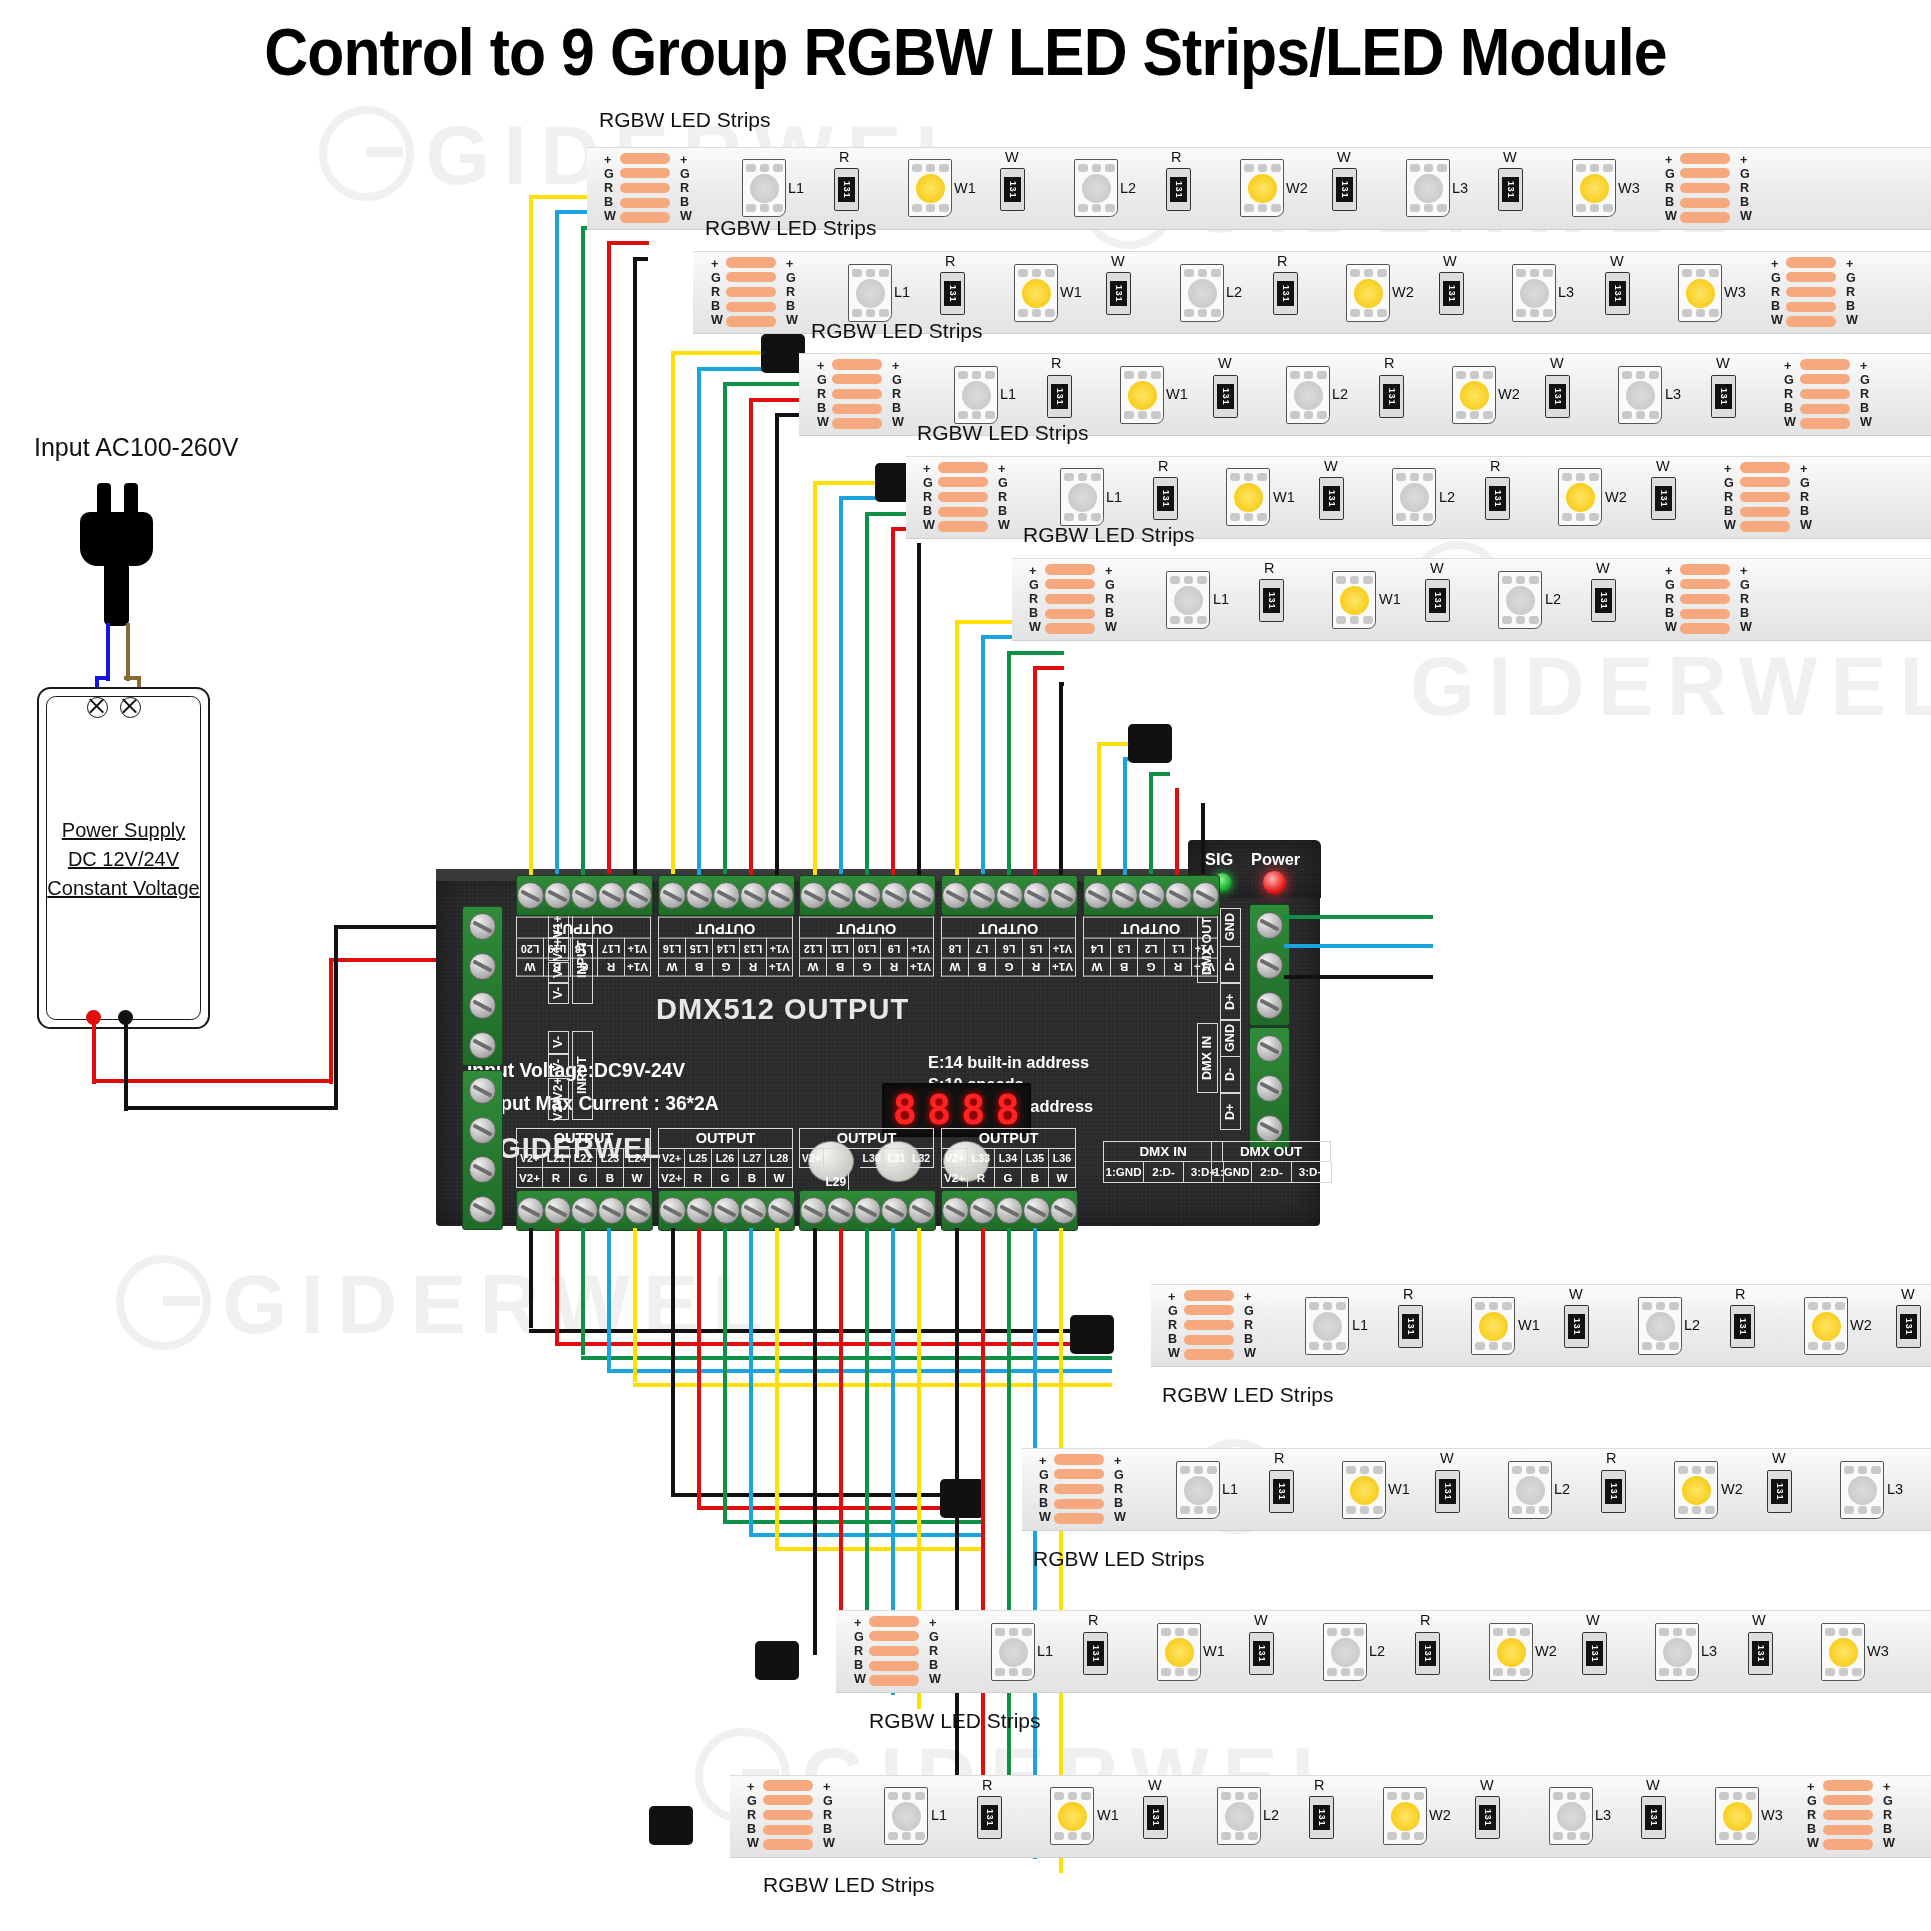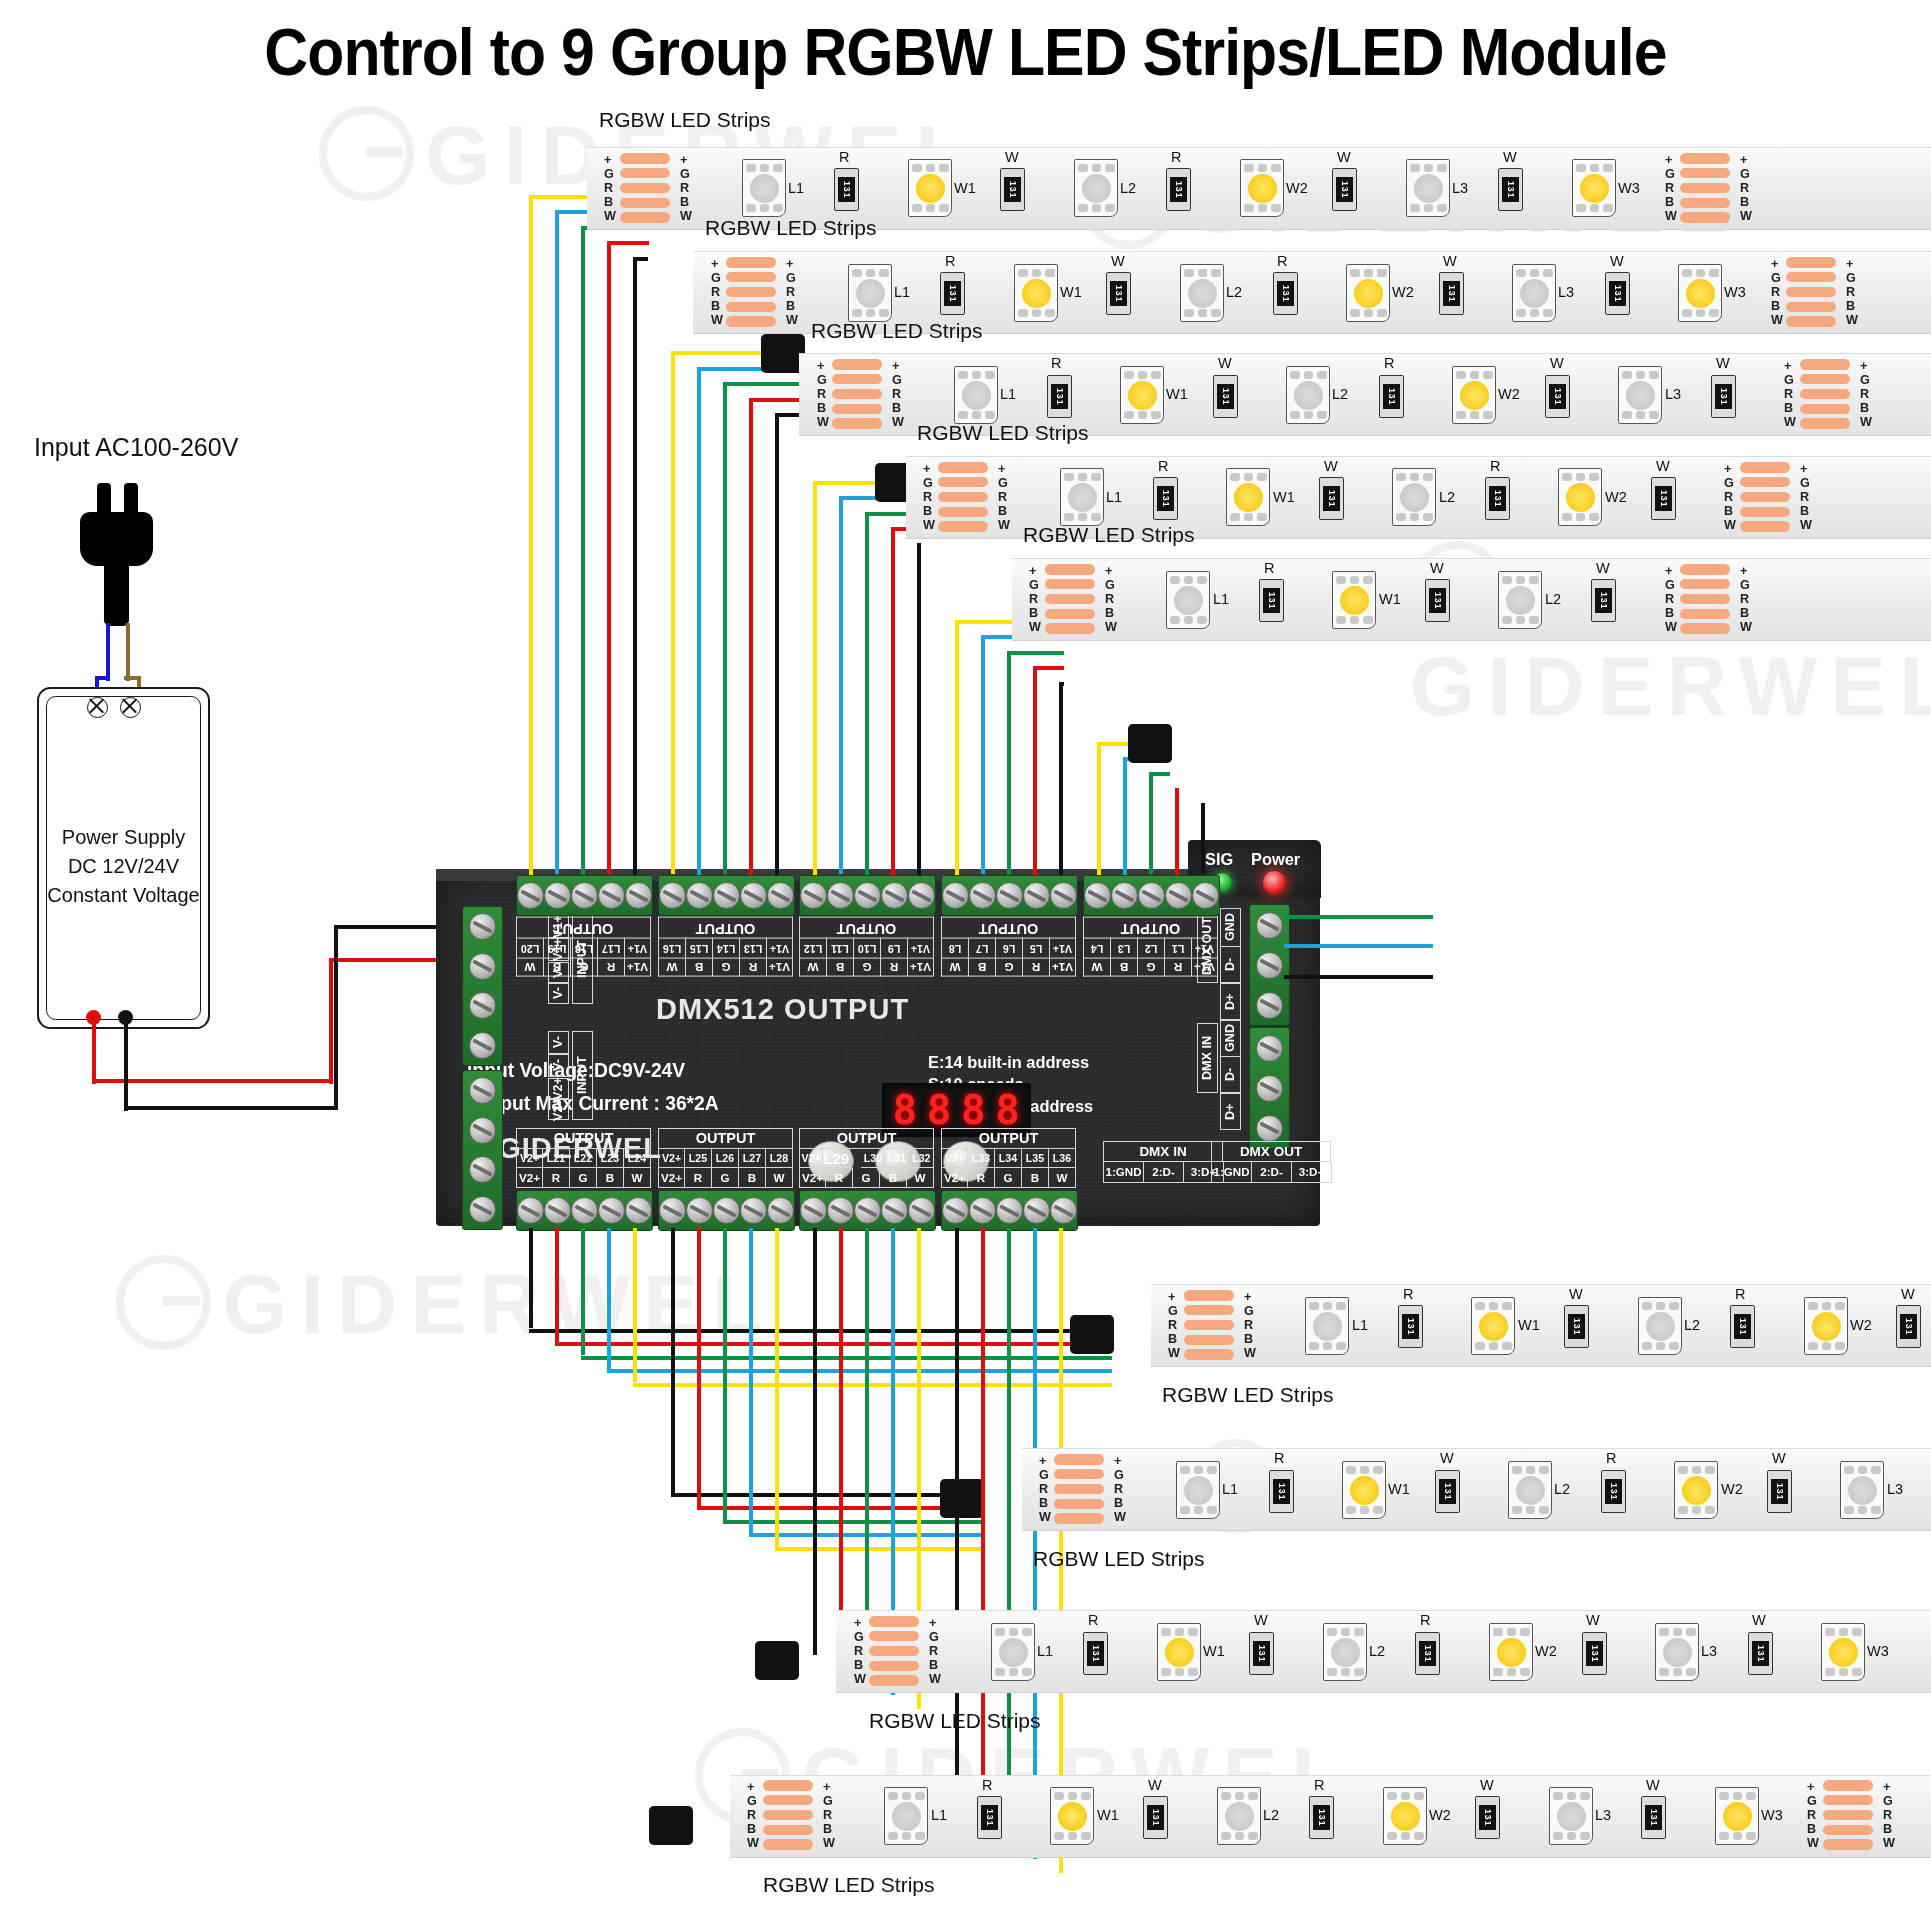--- a/index.html
+++ b/index.html
@@ -139,21 +139,21 @@
 
   <div class="w wv" style="left:106px;top:623px;height:58px;background:#1414dd;"></div>
   <div class="w wv" style="left:95px;top:676px;height:66px;background:#1414dd;"></div>
   <div class="w wh" style="left:95px;top:676px;width:15.4px;background:#1414dd;"></div>
   <div class="w wv" style="left:126px;top:623px;height:58px;background:#8a6a33;"></div>
   <div class="w wv" style="left:137px;top:676px;height:66px;background:#8a6a33;"></div>
   <div class="w wh" style="left:124px;top:676px;width:17.4px;background:#8a6a33;"></div>
 
   <div class="psu" style="left:37px;top:687px;width:169px;height:338px;">
     <div class="psu-inner"></div>
-    <div class="psu-text" style="top:134px;">
+    <div class="psu-text" style="top:127px;text-decoration:underline;">
       <div>Power Supply</div>
       <div>DC 12V/24V</div>
       <div>Constant Voltage</div>
     </div>
   </div>
   <div class="screw-term" style="left:87px;top:697px;"></div>
   <div class="screw-term" style="left:120px;top:697px;"></div>
   <div style="position:absolute;left:86px;top:1010px;width:15.4px;height:15.4px;border-radius:50%;background:#e00d0d;"></div>
   <div style="position:absolute;left:118px;top:1010px;width:15.4px;height:15.4px;border-radius:50%;background:#111;"></div>
 
@@ -447,21 +447,21 @@
         <div class="scr"></div>
         <div class="scr"></div>
         <div class="scr"></div>
         <div class="scr"></div>
         <div class="scr"></div>
       </div>
       <div style="position: absolute; left: 799px; top: 1128px; width: 135px;">
         <div class="plate" style="position: relative; width: 135px; height: 21px; font-size: 14.5px;">OUTPUT</div>
         <div style="display: flex;">
           <div class="plate" style="position: relative; width: 27px; height: 19.3px; font-size: 10.6px; border-top: none;">V2+</div>
-          <div class="plate" style="position: relative; width: 27px; height: 19.3px; font-size: 15px; border-top: none; border-left: none;">L29</div>
+          <div class="plate" style="position: relative; width: 27px; height: 19.3px; font-size: 12px; border-top: none; border-left: none; margin-top: 24px;">L29</div>
           <div class="plate" style="position: relative; width: 27px; height: 19.3px; font-size: 10.6px; border-top: none; border-left: none; margin-left: 11px;">L30</div>
           <div class="plate" style="position: relative; width: 27px; height: 19.3px; font-size: 10.6px; border-top: none; border-left: none;">L31</div>
           <div class="plate" style="position: relative; width: 27px; height: 19.3px; font-size: 10.6px; border-top: none; border-left: none;">L32</div>
         </div>
         <div style="display: flex;">
           <div class="plate" style="position: relative; width: 27px; height: 19.3px; font-size: 11.6px; border-top: none;">V2+</div>
           <div class="plate" style="position: relative; width: 27px; height: 19.3px; font-size: 11.6px; border-top: none; border-left: none;">R</div>
           <div class="plate" style="position: relative; width: 27px; height: 19.3px; font-size: 11.6px; border-top: none; border-left: none;">G</div>
           <div class="plate" style="position: relative; width: 27px; height: 19.3px; font-size: 11.6px; border-top: none; border-left: none;">B</div>
           <div class="plate" style="position: relative; width: 27px; height: 19.3px; font-size: 11.6px; border-top: none; border-left: none;">W</div>

